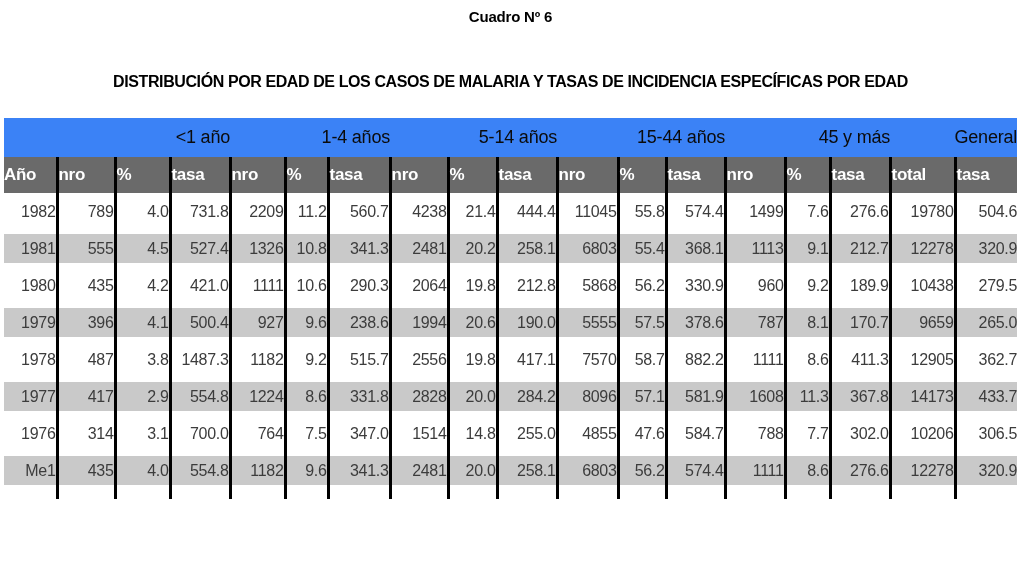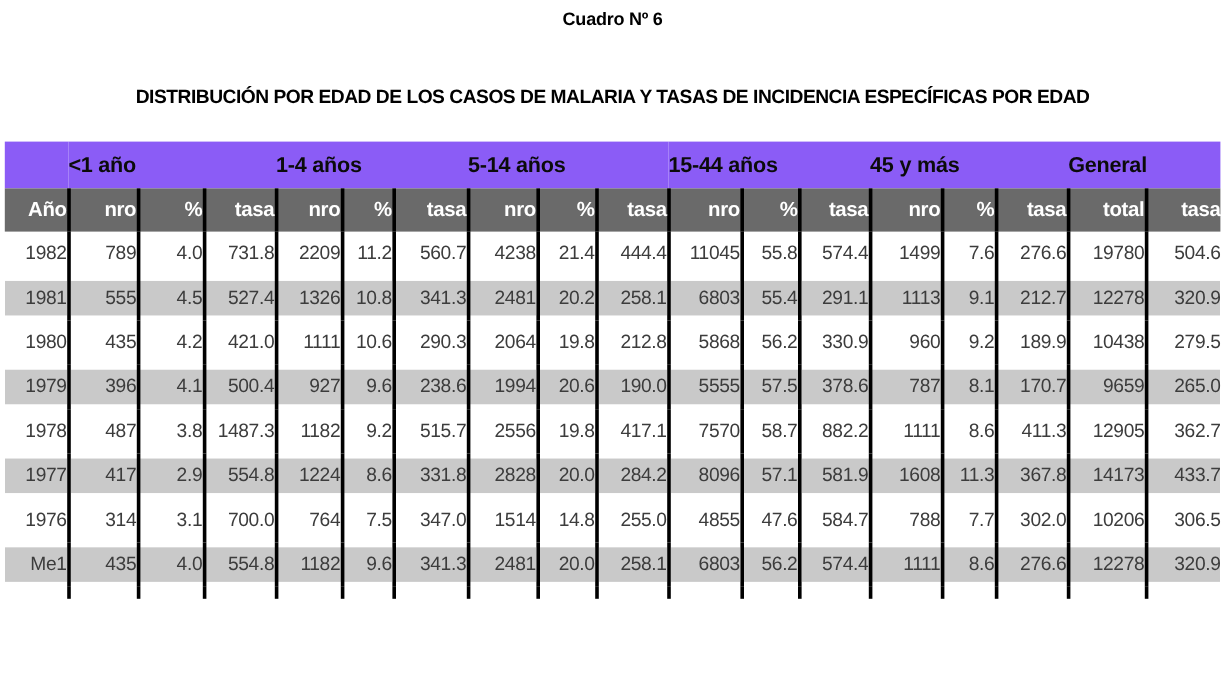--- a/index.html
+++ b/index.html
@@ -25,39 +25,39 @@
     table-layout: fixed;
   }
   .data-table th, .data-table td { padding: 0; }
 
   
   .header-row th:not(:first-child),
   tbody td:not(:first-child) { border-left: 3px solid #000; }
 
   tr.group-row th {
     height: 39px;
-    background: #8b5cf6;
+    background: #3b82f6;
     border: none;
-    font-weight: bold;
+    font-weight: normal;
     font-size: 18px;
     letter-spacing: -0.2px;
     color: #0b0b0b;
-    text-align: left;
+    text-align: right;
     vertical-align: middle;
     white-space: nowrap;
   }
 
   tr.header-row th {
     height: 36px;
     background: #6a6a6a;
     color: #ffffff;
     font-weight: bold;
     font-size: 17px;
     letter-spacing: -0.3px;
-    text-align: right;
+    text-align: left;
     vertical-align: middle;
     white-space: nowrap;
   }
 
   tbody td {
     height: 37px;
     font-size: 16px;
     letter-spacing: -0.3px;
     color: #3c3c3c;
     text-align: right;
@@ -170,21 +170,21 @@
           <td>4.5</td>
           <td>527.4</td>
           <td>1326</td>
           <td>10.8</td>
           <td>341.3</td>
           <td>2481</td>
           <td>20.2</td>
           <td>258.1</td>
           <td>6803</td>
           <td>55.4</td>
-          <td>291.1</td>
+          <td>368.1</td>
           <td>1113</td>
           <td>9.1</td>
           <td>212.7</td>
           <td>12278</td>
           <td>320.9</td>
         </tr>
         <tr class="white">
           <td>1980</td>
           <td>435</td>
           <td>4.2</td>

